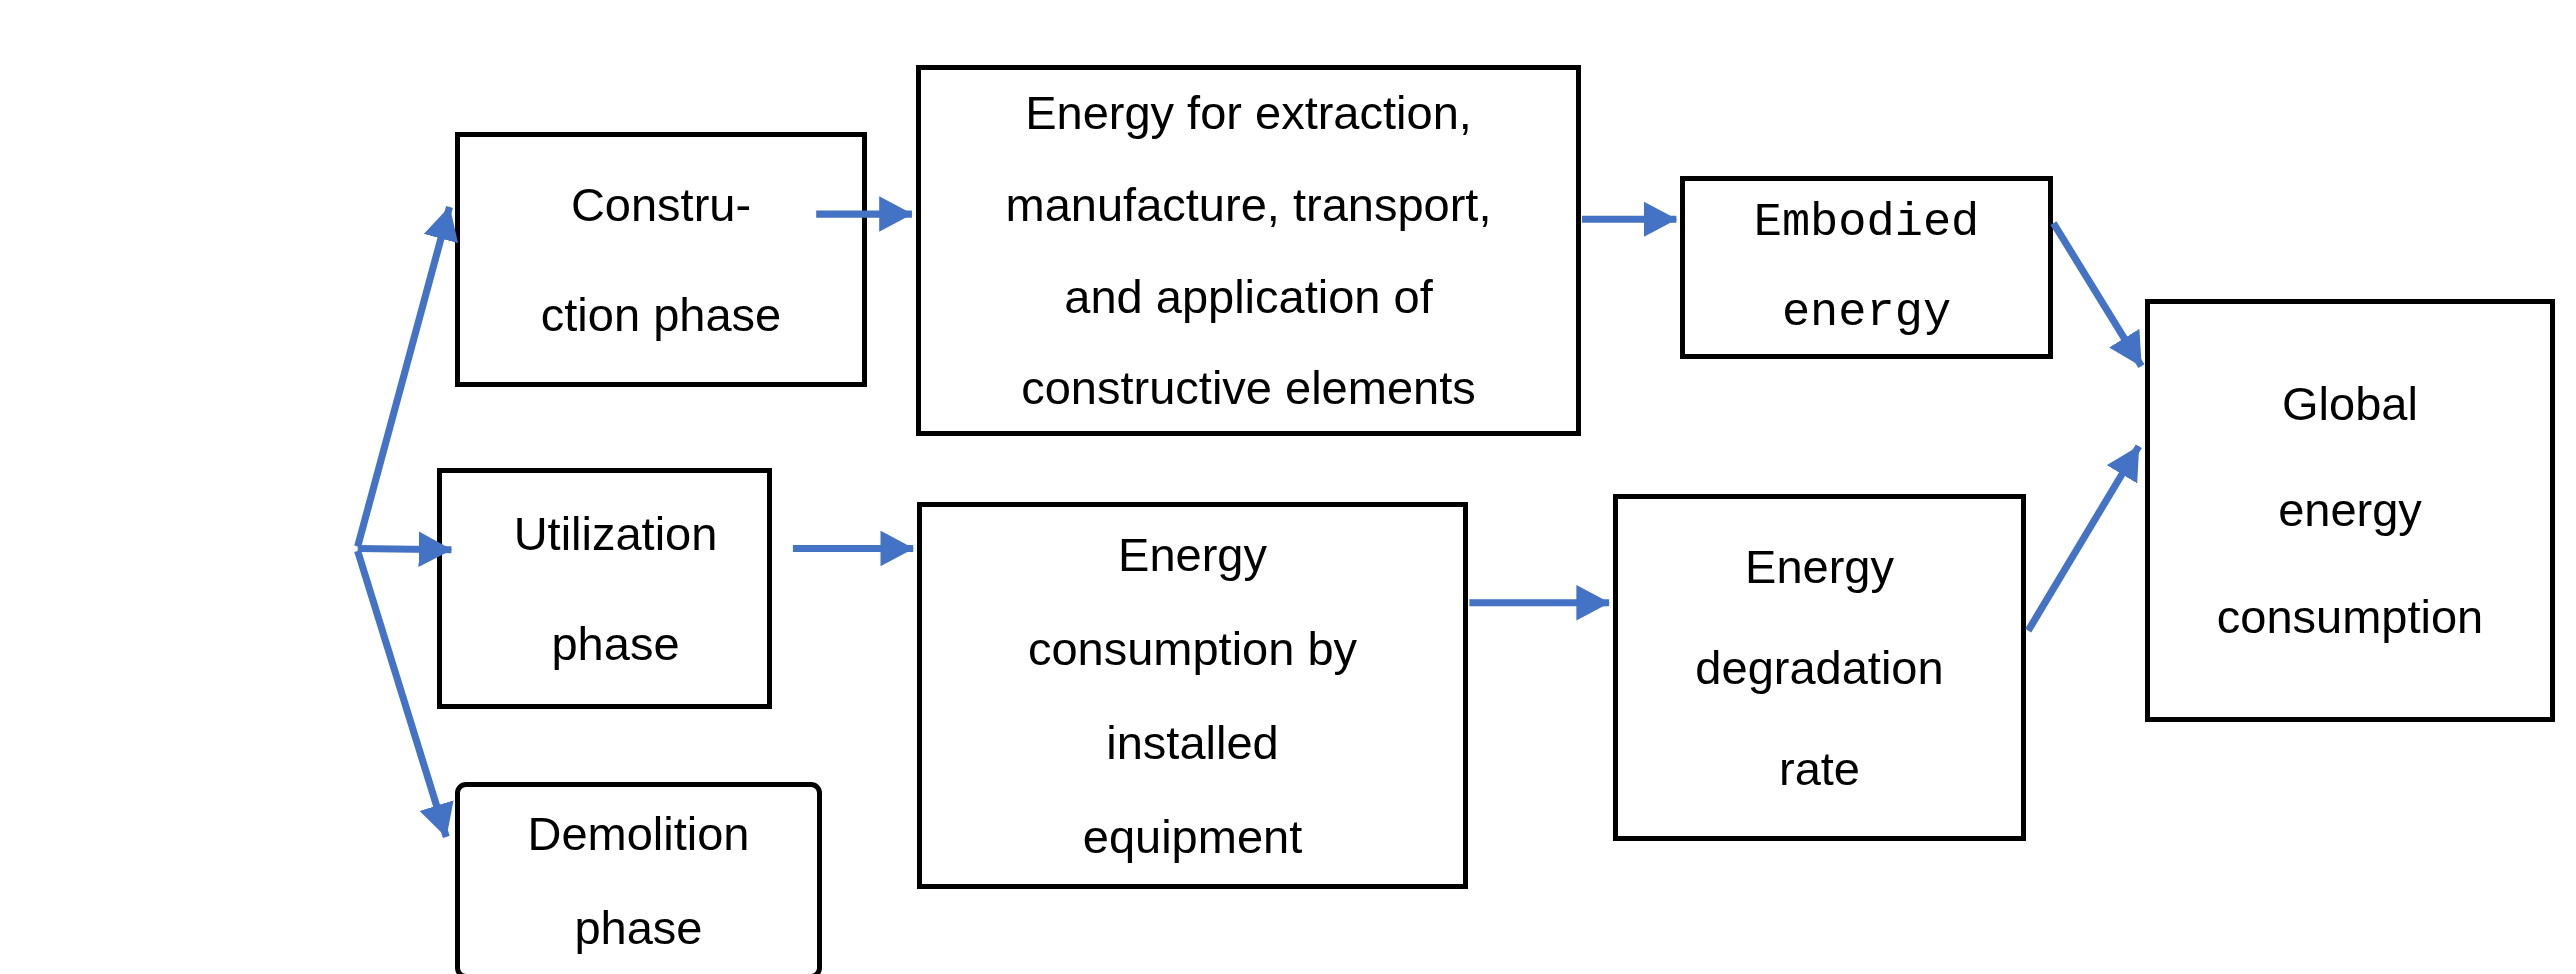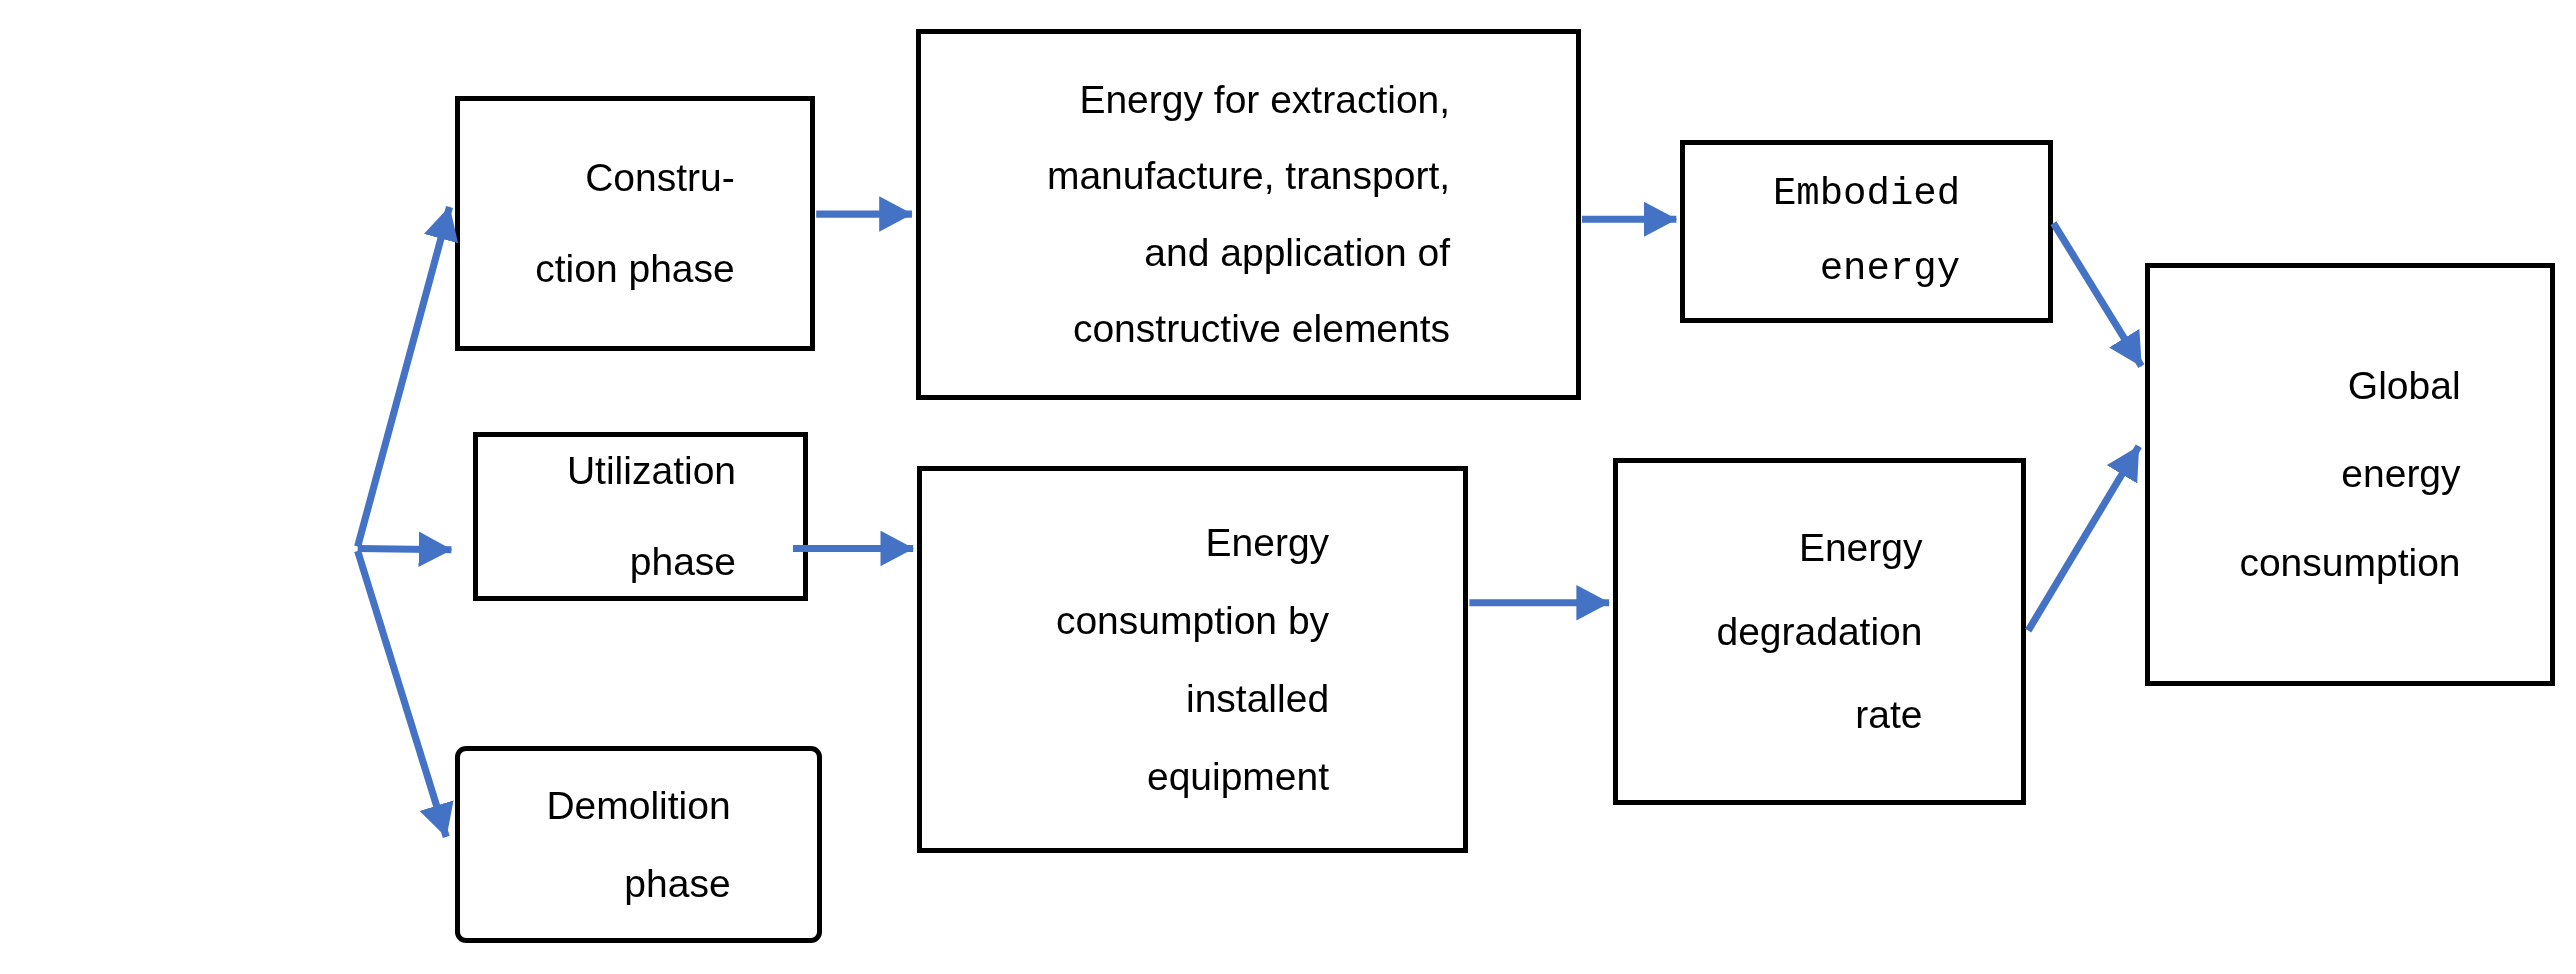--- a/index.html
+++ b/index.html
@@ -17,23 +17,24 @@
   }
   .box {
     position: absolute;
     box-sizing: border-box;
     border: 5.8px solid var(--border-color, #000000);
     background: var(--bg-color, #ffffff);
     color: var(--text-color, #000000);
     display: flex;
     align-items: center;
     justify-content: center;
-    text-align: right;
+    text-align: center;
     white-space: pre-line;
-    font-size: 39px;
+    font-size: 47px;
+    margin-top: 36px;
   }
   #arrow-layer {
     position: absolute;
     left: 0;
     top: 0;
     pointer-events: none;
   }
   .arrow {
     stroke: var(--arrow-color, #4472C4);
     stroke-width: 11;
@@ -42,24 +43,24 @@
   #arrowhead path {
     fill: var(--arrow-color, #4472C4);
   }
 </style>
 </head>
 <body>
 
 <div id="canvas">
 
 
-  <div class="box" style="left:455px; top:96px; width:360px; height:255px; line-height:2.33em;">Constru-
+  <div class="box" style="left:455px; top:96px; width:412px; height:255px; line-height:2.33em;">Constru-
 ction phase</div>
 
-  <div class="box" style="left:473px; top:432px; width:335px; height:169px; line-height:2.33em;padding-left:22px;">Utilization
+  <div class="box" style="left:437px; top:432px; width:335px; height:241px; line-height:2.33em;padding-left:22px;">Utilization
 phase</div>
 
   <div class="box" style="left:455px; top:746px; width:367px; height:197px; line-height:2.0em;border-radius:11px;">Demolition
 phase</div>
 
   <div class="box" style="left:916px; top:29px; width:665px; height:371px; line-height:1.95em;">Energy for extraction,
 manufacture, transport,
 and application of
 constructive elements</div>
 

